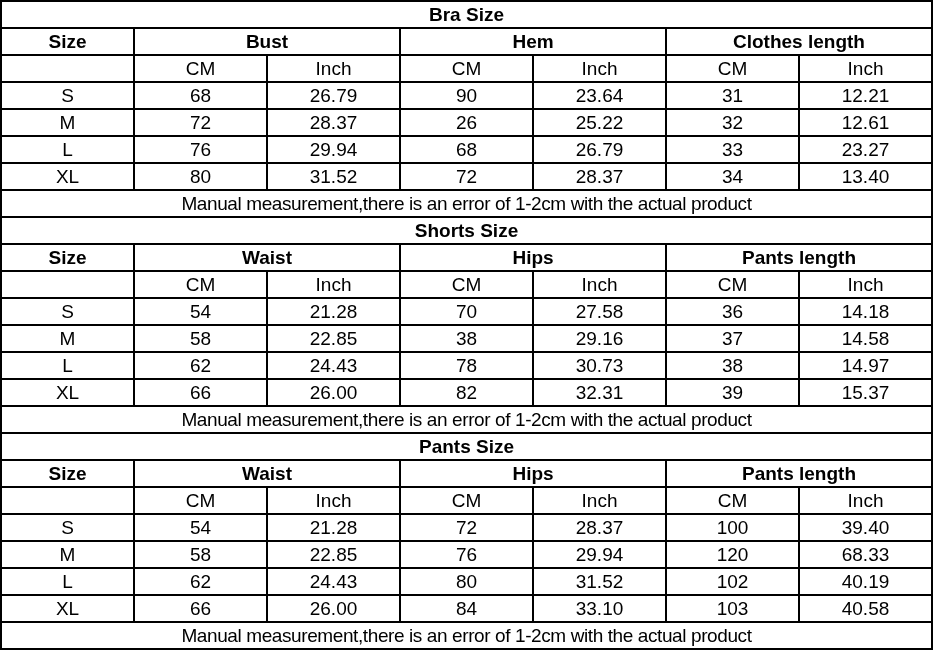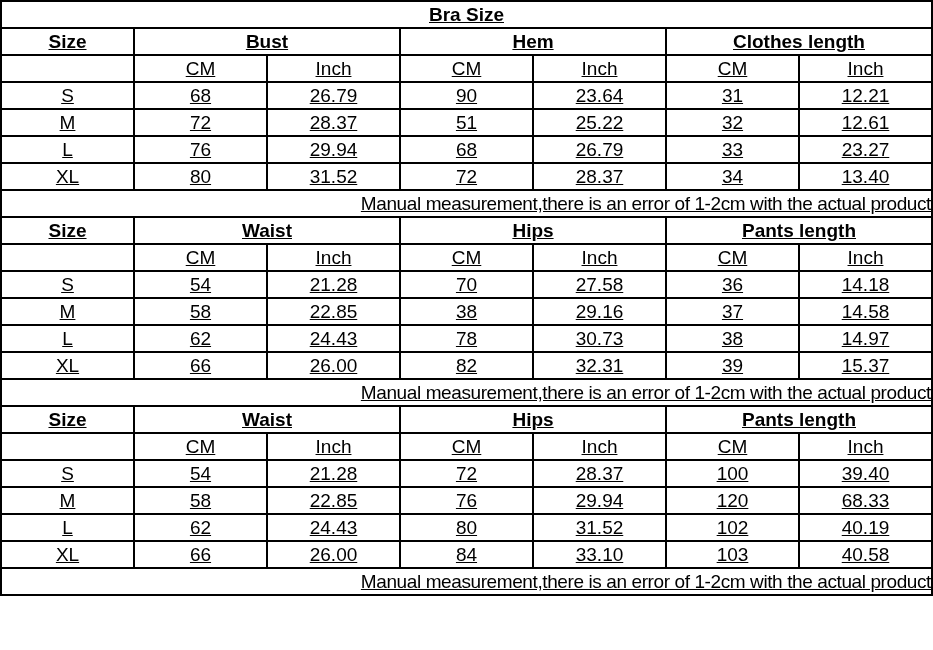--- a/index.html
+++ b/index.html
@@ -5,21 +5,20 @@
   html, body {
     margin: 0;
     padding: 0;
     background: #ffffff;
   }
   #size-chart-page {
     width: 933px;
     height: 650px;
     background: #ffffff;
     overflow: hidden;
-    text-decoration: underline;
   }
   table.size-table {
     border-collapse: collapse;
     table-layout: fixed;
     width: 933px;
     background: #ffffff;
   }
   table.size-table + table.size-table {
     margin-top: -2px;
   }
@@ -36,21 +35,20 @@
     white-space: nowrap;
     overflow: hidden;
   }
   table.size-table td.title-cell,
   table.size-table td.group-cell,
   table.size-table td.size-header-cell {
     font-weight: 700;
   }
   table.size-table td.note-cell {
     letter-spacing: -0.4px;
-    text-align: right;
   }
 </style>
 </head>
 <body>
 
 <div id="size-chart-page">
     <table class="size-table">
       <tbody>
         <tr>
           <td colspan="7" class="title-cell">Bra Size</td>
@@ -76,21 +74,21 @@
           <td class="value-cell">26.79</td>
           <td class="value-cell">90</td>
           <td class="value-cell">23.64</td>
           <td class="value-cell">31</td>
           <td class="value-cell">12.21</td>
         </tr>
         <tr>
           <td class="size-label-cell">M</td>
           <td class="value-cell">72</td>
           <td class="value-cell">28.37</td>
-          <td class="value-cell">51</td>
+          <td class="value-cell">26</td>
           <td class="value-cell">25.22</td>
           <td class="value-cell">32</td>
           <td class="value-cell">12.61</td>
         </tr>
         <tr>
           <td class="size-label-cell">L</td>
           <td class="value-cell">76</td>
           <td class="value-cell">29.94</td>
           <td class="value-cell">68</td>
           <td class="value-cell">26.79</td>
@@ -107,20 +105,23 @@
           <td class="value-cell">13.40</td>
         </tr>
         <tr>
           <td colspan="7" class="note-cell">Manual measurement,there is an error of 1-2cm with the actual product</td>
         </tr>
       </tbody>
     </table>
     <table class="size-table">
       <tbody>
         <tr>
+          <td colspan="7" class="title-cell">Shorts Size</td>
+        </tr>
+        <tr>
           <td class="size-header-cell">Size</td>
           <td colspan="2" class="group-cell">Waist</td>
           <td colspan="2" class="group-cell">Hips</td>
           <td colspan="2" class="group-cell">Pants length</td>
         </tr>
         <tr>
           <td class="corner-cell"></td>
           <td class="unit-cell">CM</td>
           <td class="unit-cell">Inch</td>
           <td class="unit-cell">CM</td>
@@ -165,20 +166,23 @@
           <td class="value-cell">15.37</td>
         </tr>
         <tr>
           <td colspan="7" class="note-cell">Manual measurement,there is an error of 1-2cm with the actual product</td>
         </tr>
       </tbody>
     </table>
     <table class="size-table">
       <tbody>
         <tr>
+          <td colspan="7" class="title-cell">Pants Size</td>
+        </tr>
+        <tr>
           <td class="size-header-cell">Size</td>
           <td colspan="2" class="group-cell">Waist</td>
           <td colspan="2" class="group-cell">Hips</td>
           <td colspan="2" class="group-cell">Pants length</td>
         </tr>
         <tr>
           <td class="corner-cell"></td>
           <td class="unit-cell">CM</td>
           <td class="unit-cell">Inch</td>
           <td class="unit-cell">CM</td>

